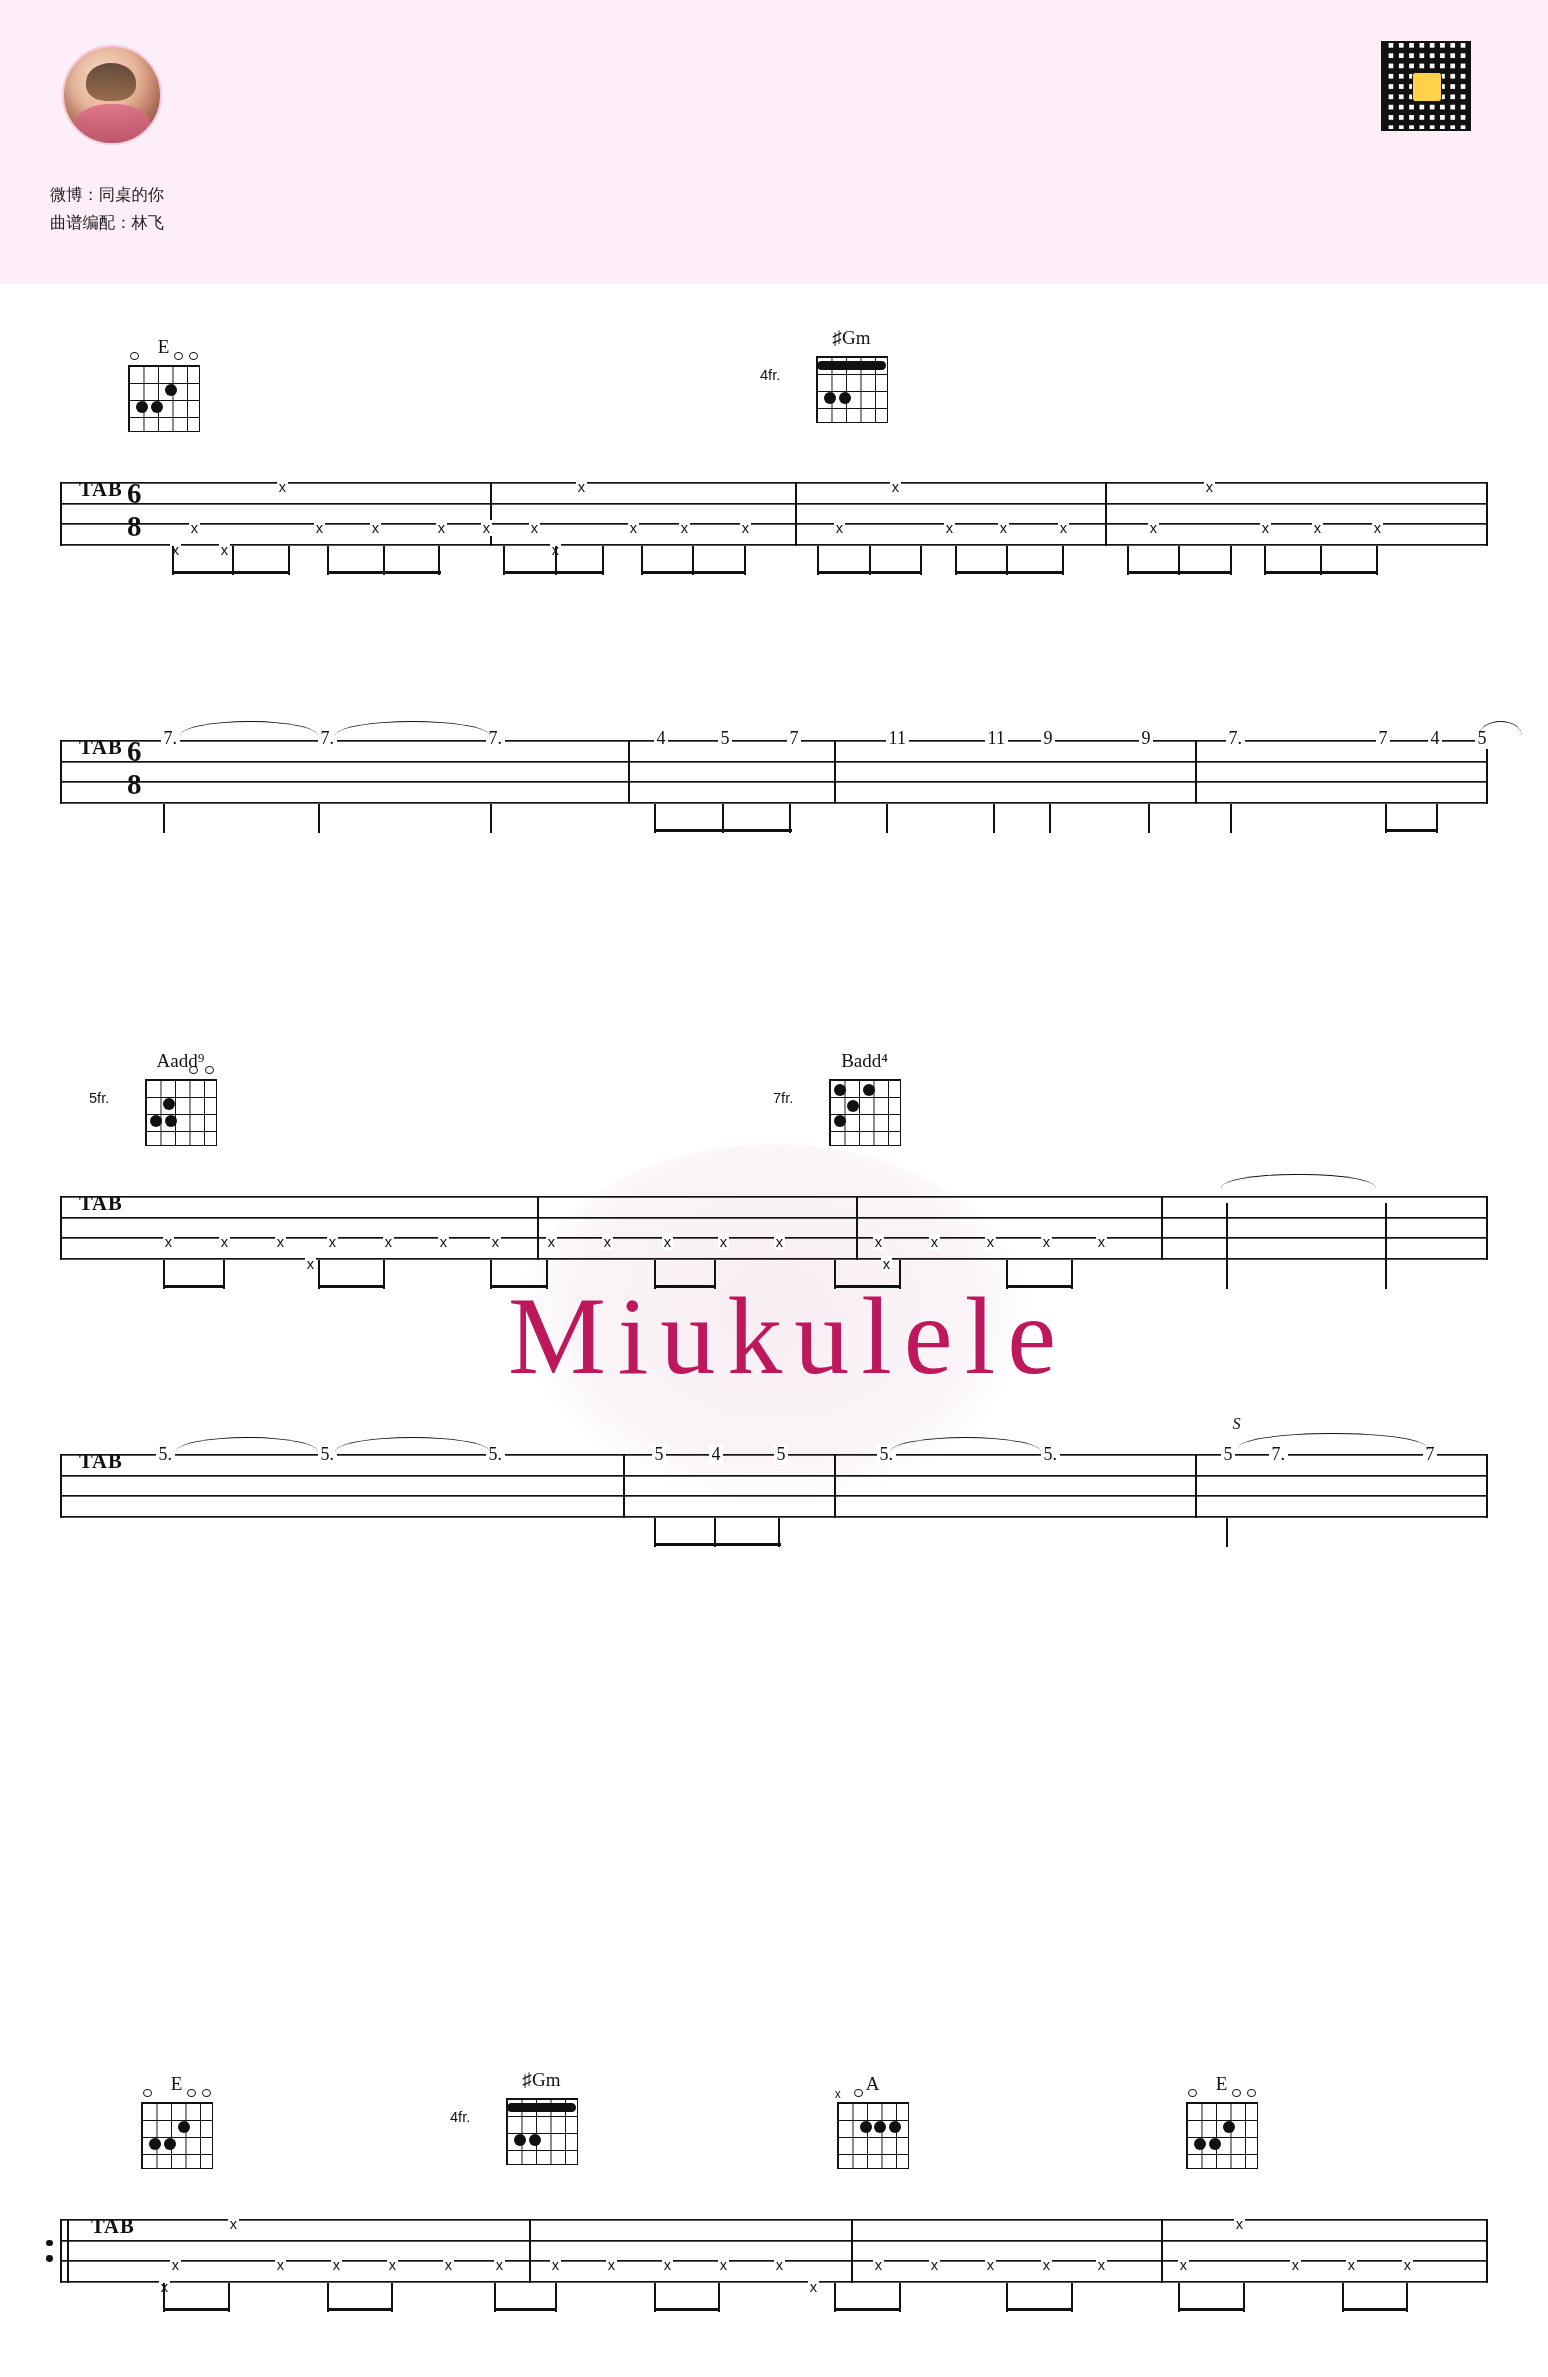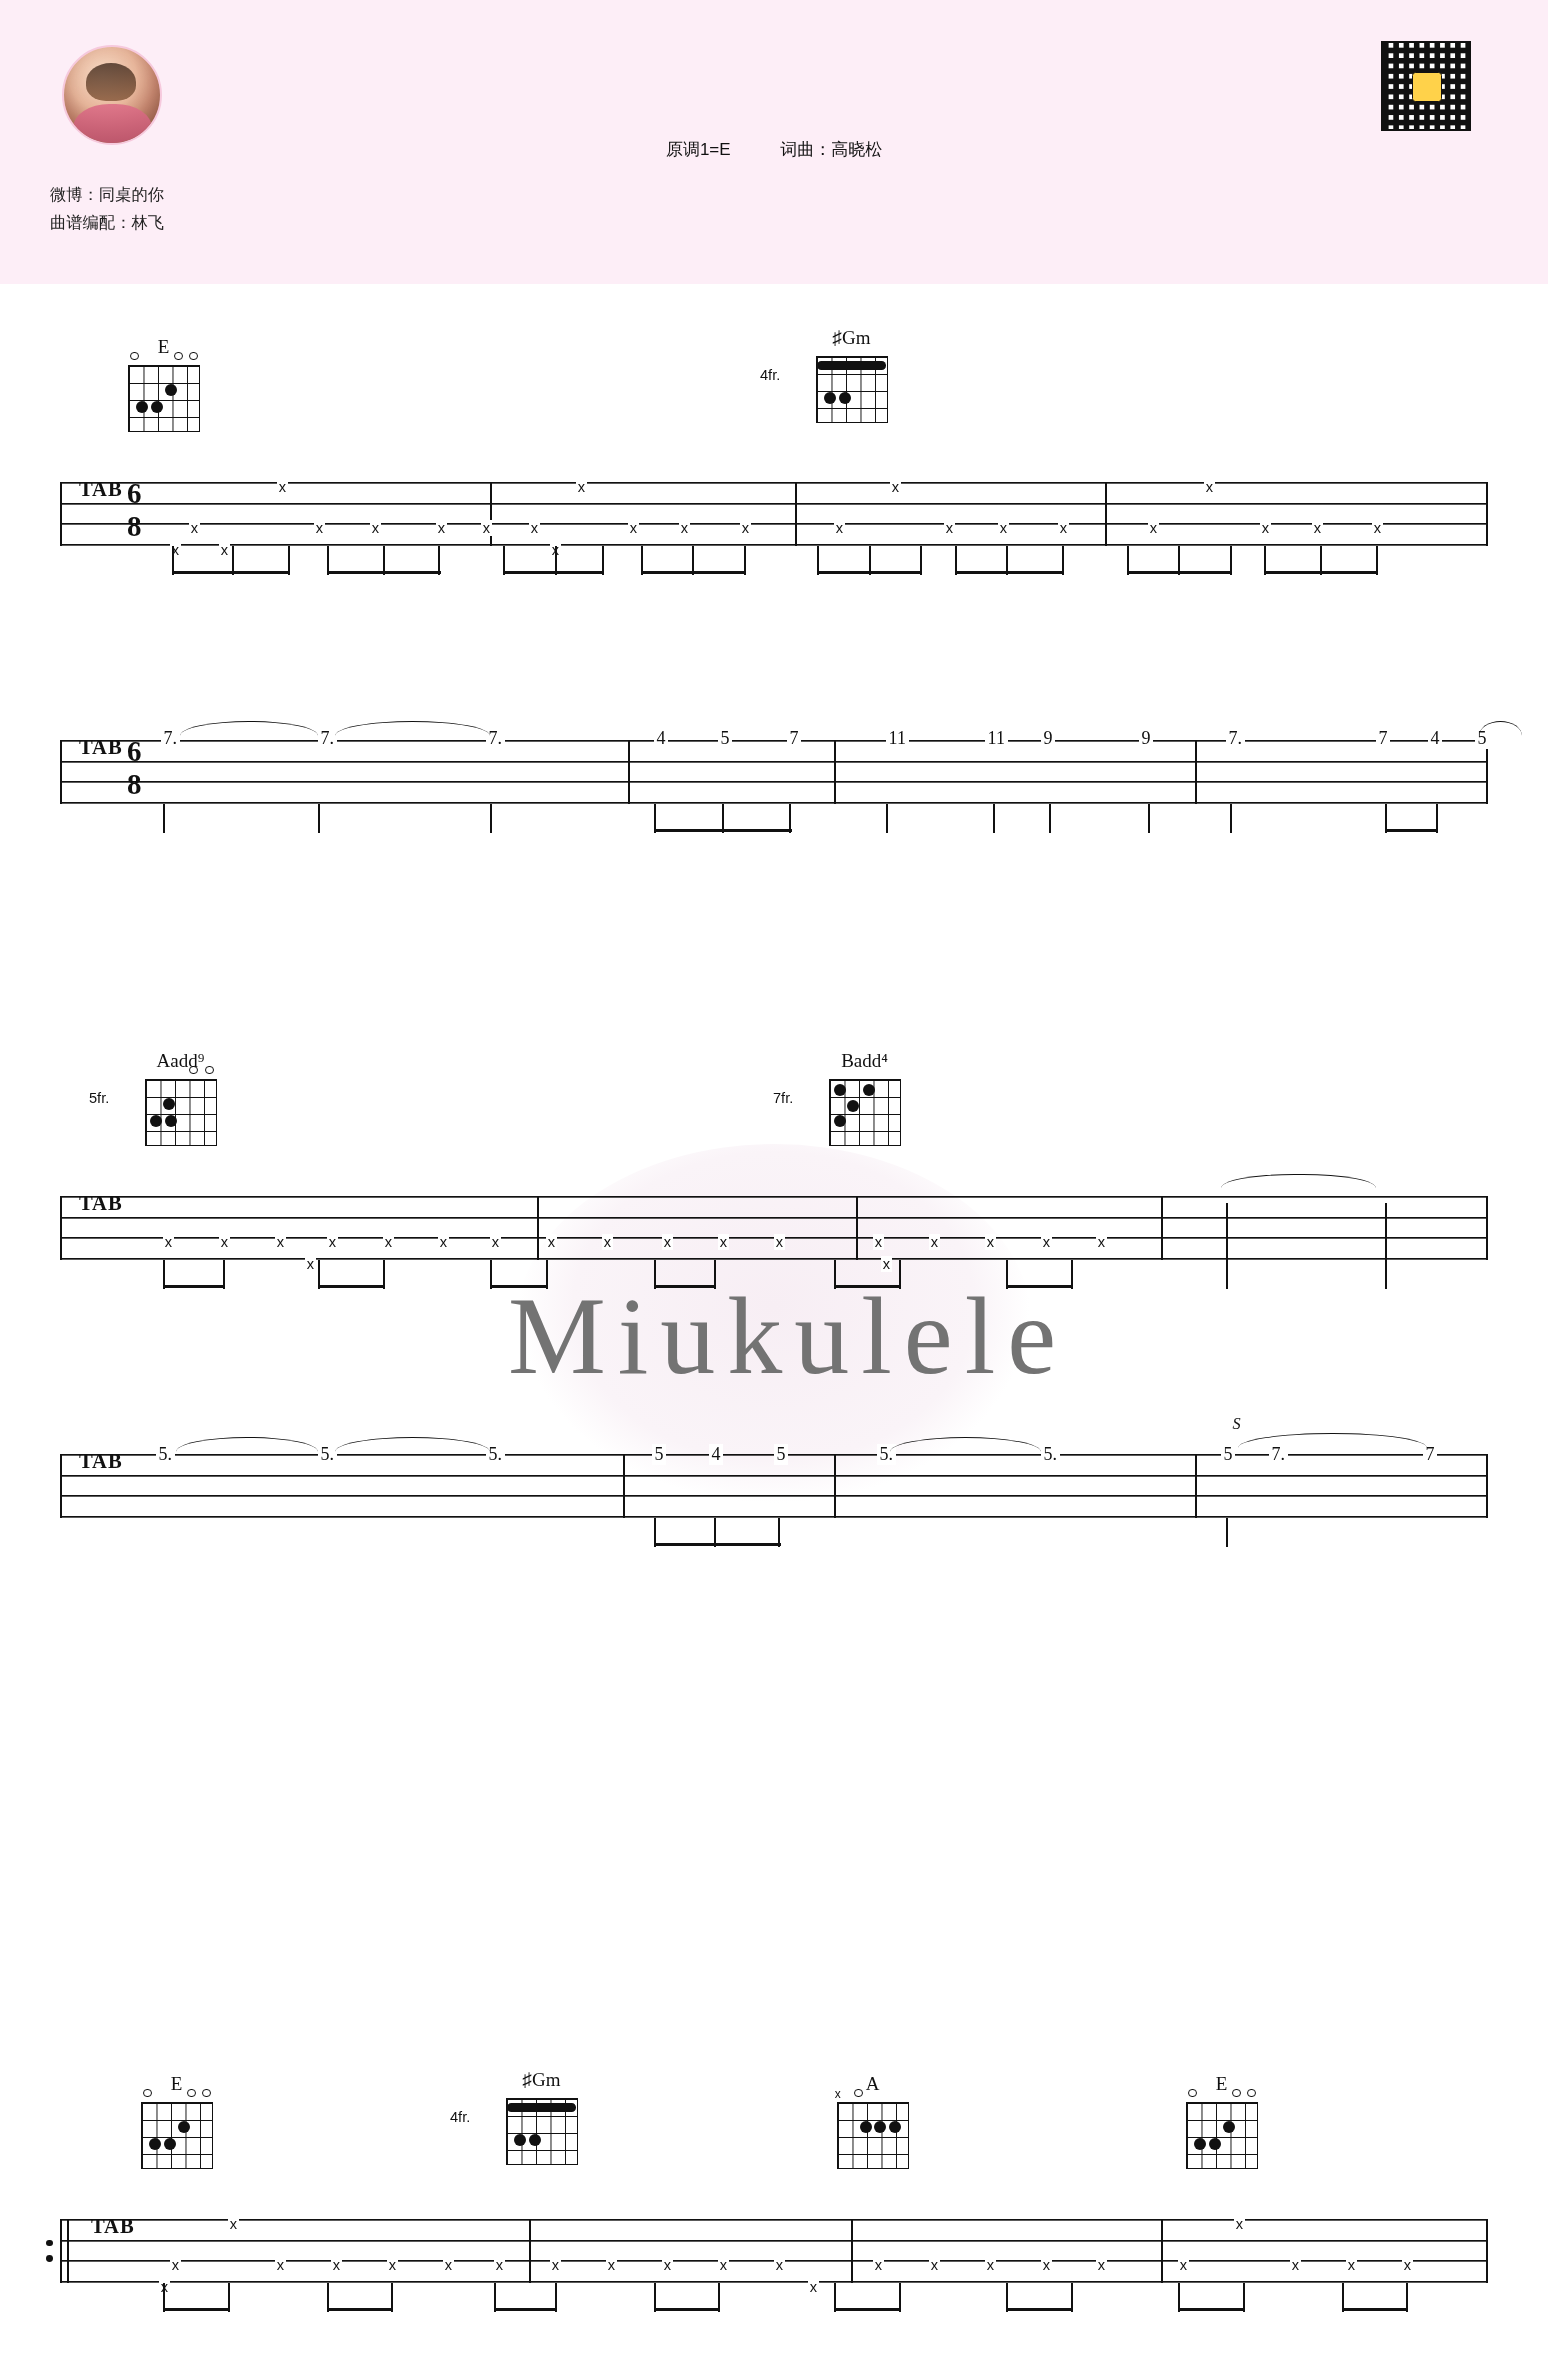--- a/index.html
+++ b/index.html
@@ -24,21 +24,21 @@
     background-image:
       repeating-linear-gradient(90deg,#111 0 5.2px,transparent 5.2px 10.3px),
       repeating-linear-gradient(0deg,#111 0 5.2px,transparent 5.2px 10.3px);
     background-size:10.3px 10.3px;border:2.6px solid #111;}
   .qr:after{content:"";position:absolute;left:29px;top:29px;width:27.5px;height:27.5px;background:#ffd24a;border-radius:3.4px;border:1.7px solid #111;}
   .promo{position:absolute;right:17px;top:112px;width:378px;text-align:right;font-size:14.6px;color:#111;line-height:29px;}
 
   
   .sheet{position:absolute;left:0;top:284px;width:1548px;height:2094px;}
   .watermark{position:absolute;left:0;top:989px;width:1548px;text-align:center;pointer-events:none;}
-  .wm-big{font-family:"Liberation Serif",serif;font-size:110px;color:#737373;letter-spacing:12px;margin-left:28px;}
+  .wm-big{font-family:"Liberation Serif",serif;font-size:110px;color:#be185d;letter-spacing:12px;margin-left:28px;}
   .wm-small{font-size:38px;color:#f2e6ee;letter-spacing:13.8px;margin-top:-5.2px;}
   .wm-cat{position:absolute;left:516px;top:860px;width:516px;height:361px;border-radius:50%;
     background:radial-gradient(ellipse at 50% 45%,#f7eef4 0%,#faf4f8 55%,rgba(255,255,255,0) 70%);}
 
   
   .chord{position:absolute;}
   .chord .cname{position:absolute;left:0;top:0;width:103px;text-align:center;font-family:"Liberation Serif",serif;font-size:19px;color:#111;}
   .chord .grid{position:absolute;left:15.5px;top:29px;width:72px;height:67px;border:1.7px solid #111;box-sizing:border-box;
     background:
       linear-gradient(to right,#111 0.9px,transparent 0.9px) 0 0/14.5px 100%,
@@ -71,24 +71,20 @@
   .pg{position:absolute;left:0;width:1548px;text-align:center;font-size:17px;color:#111;}
 </style>
 </head>
 <body>
 
 <div class="header">
   <div class="avatar"></div>
   <div class="meta">
     <div>微博：同桌的你</div>
     <div>曲谱编配：林飞</div>
-  </div>
-  <div class="sub1">
-    <span>原调1=E</span>
-    <span>词曲：高晓松</span>
   </div>
   <div class="qr"></div>
 </div>
 
 <div class="sheet">
 
   <div class="wm-cat"></div>
   <div class="watermark">
     <div class="wm-big">Miukulele</div>
   </div>

